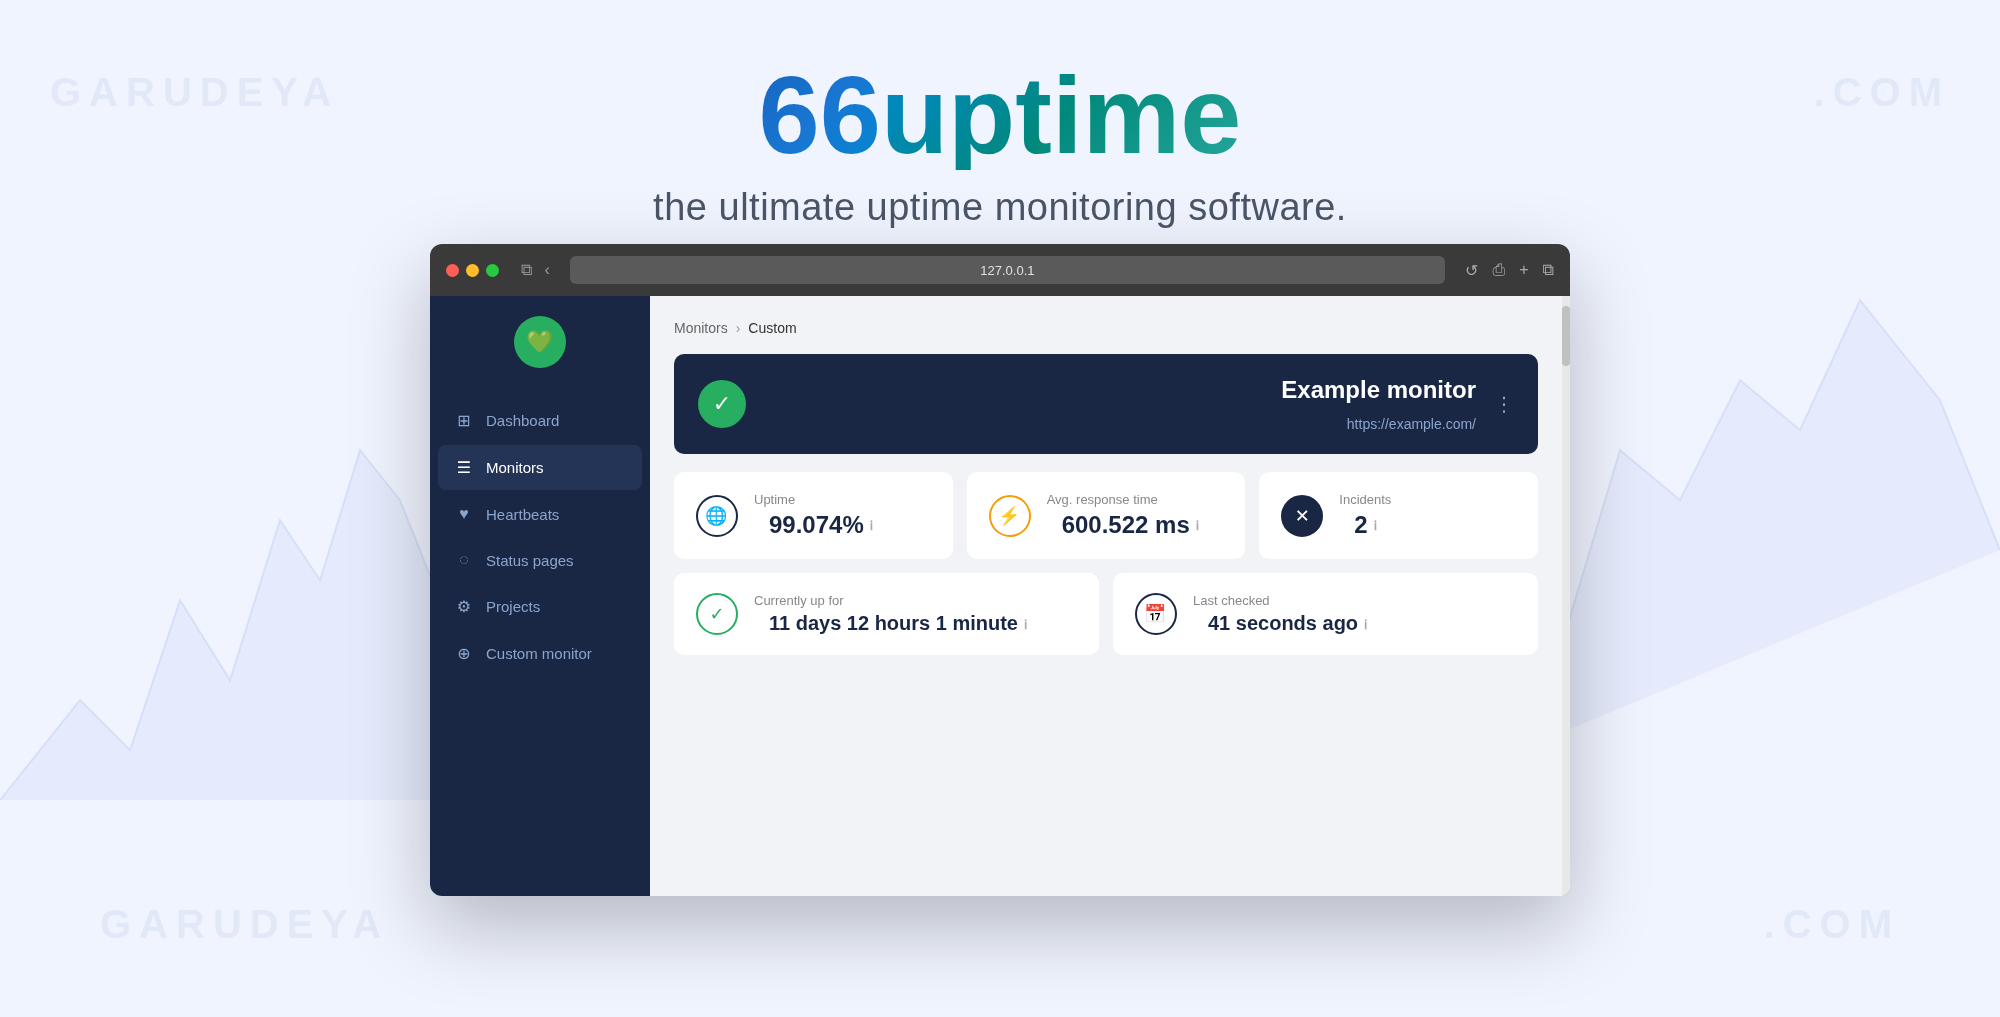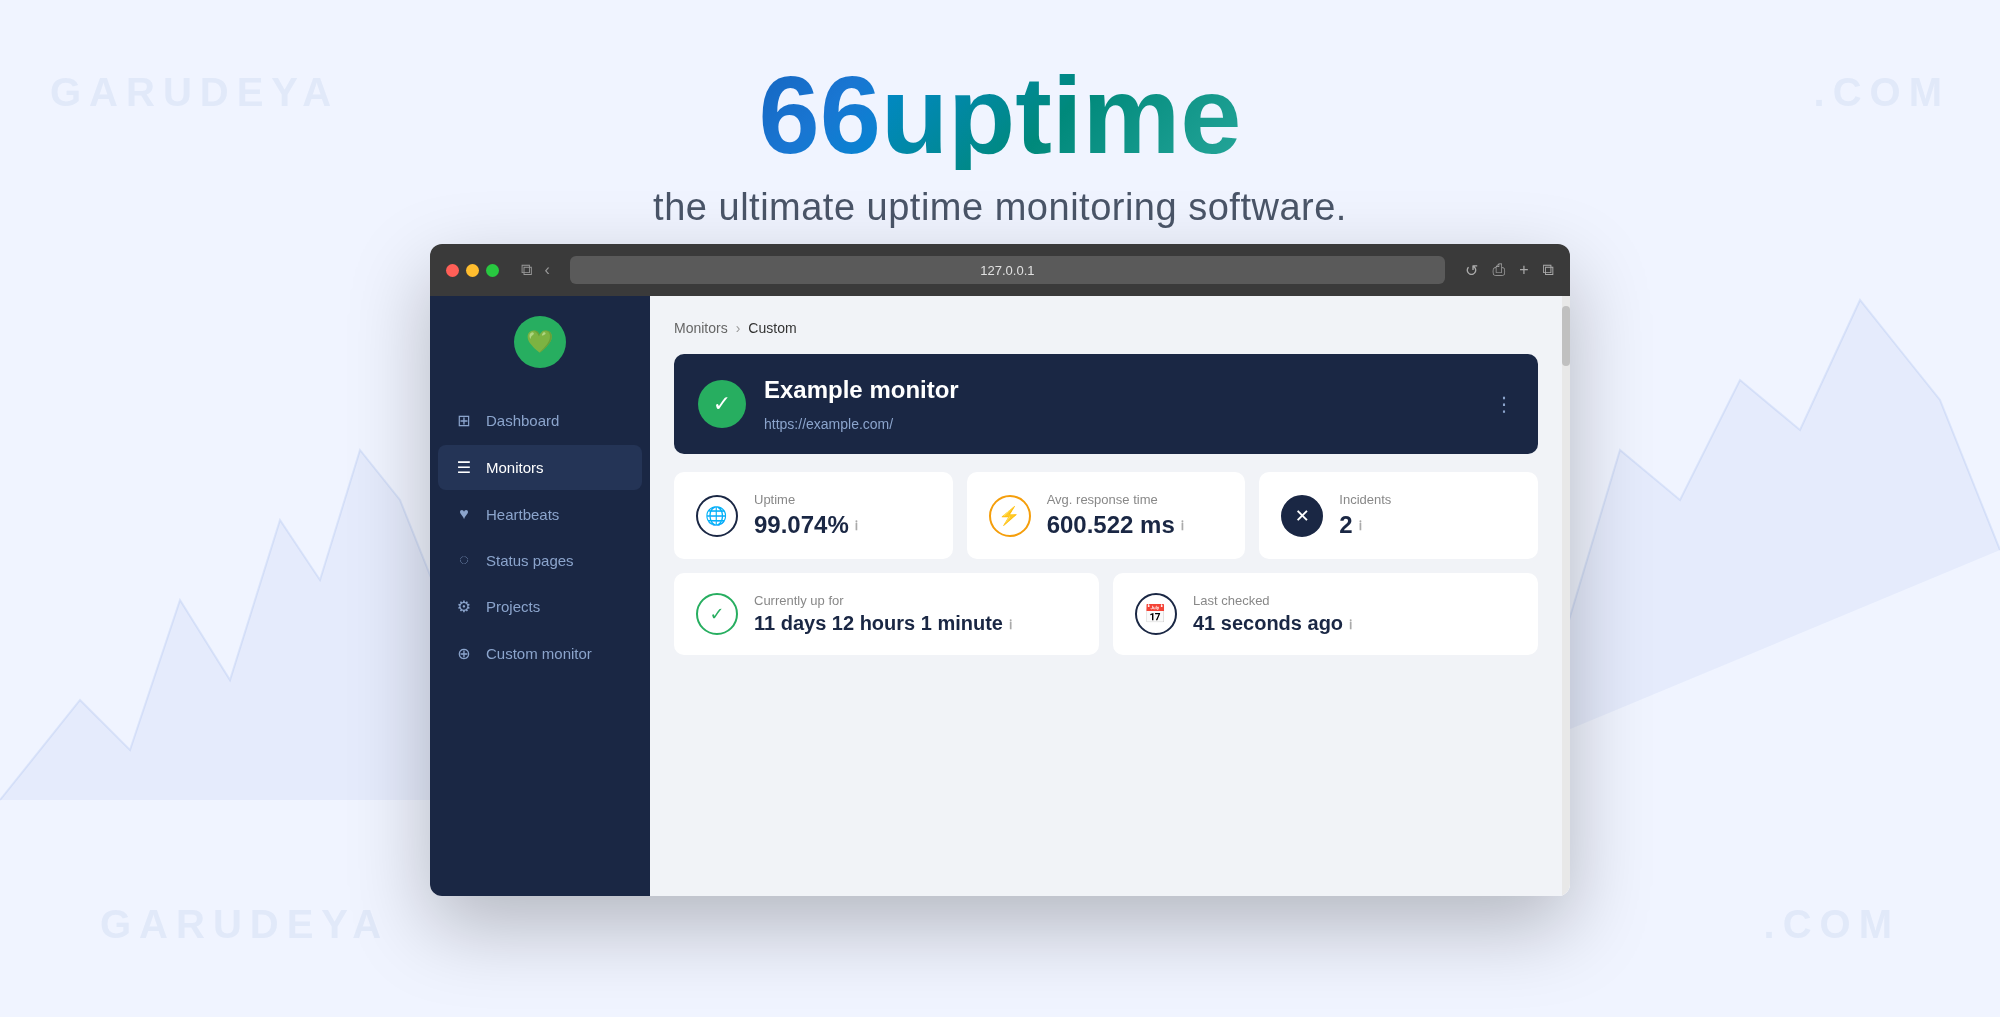--- a/index.html
+++ b/index.html
@@ -240,20 +240,21 @@
       display: flex;
       align-items: center;
       justify-content: center;
       font-size: 22px;
       color: white;
       flex-shrink: 0;
     }
 
     .monitor-info {
       flex: 1;
+      text-align: right;
     }
 
     .monitor-name {
       color: #ffffff;
       font-size: 24px;
       font-weight: 700;
     }
 
     .monitor-url {
       color: #8ba4cc;
@@ -316,20 +317,21 @@
       margin-bottom: 4px;
     }
 
     .stat-value {
       font-size: 24px;
       font-weight: 700;
       color: #1a2744;
       display: flex;
       align-items: center;
       gap: 6px;
+      margin-left: 15px;
     }
 
     .stat-info-icon {
       font-size: 13px;
       color: #aaa;
       cursor: pointer;
     }
 
     
     .browser-content::-webkit-scrollbar { width: 8px; }

